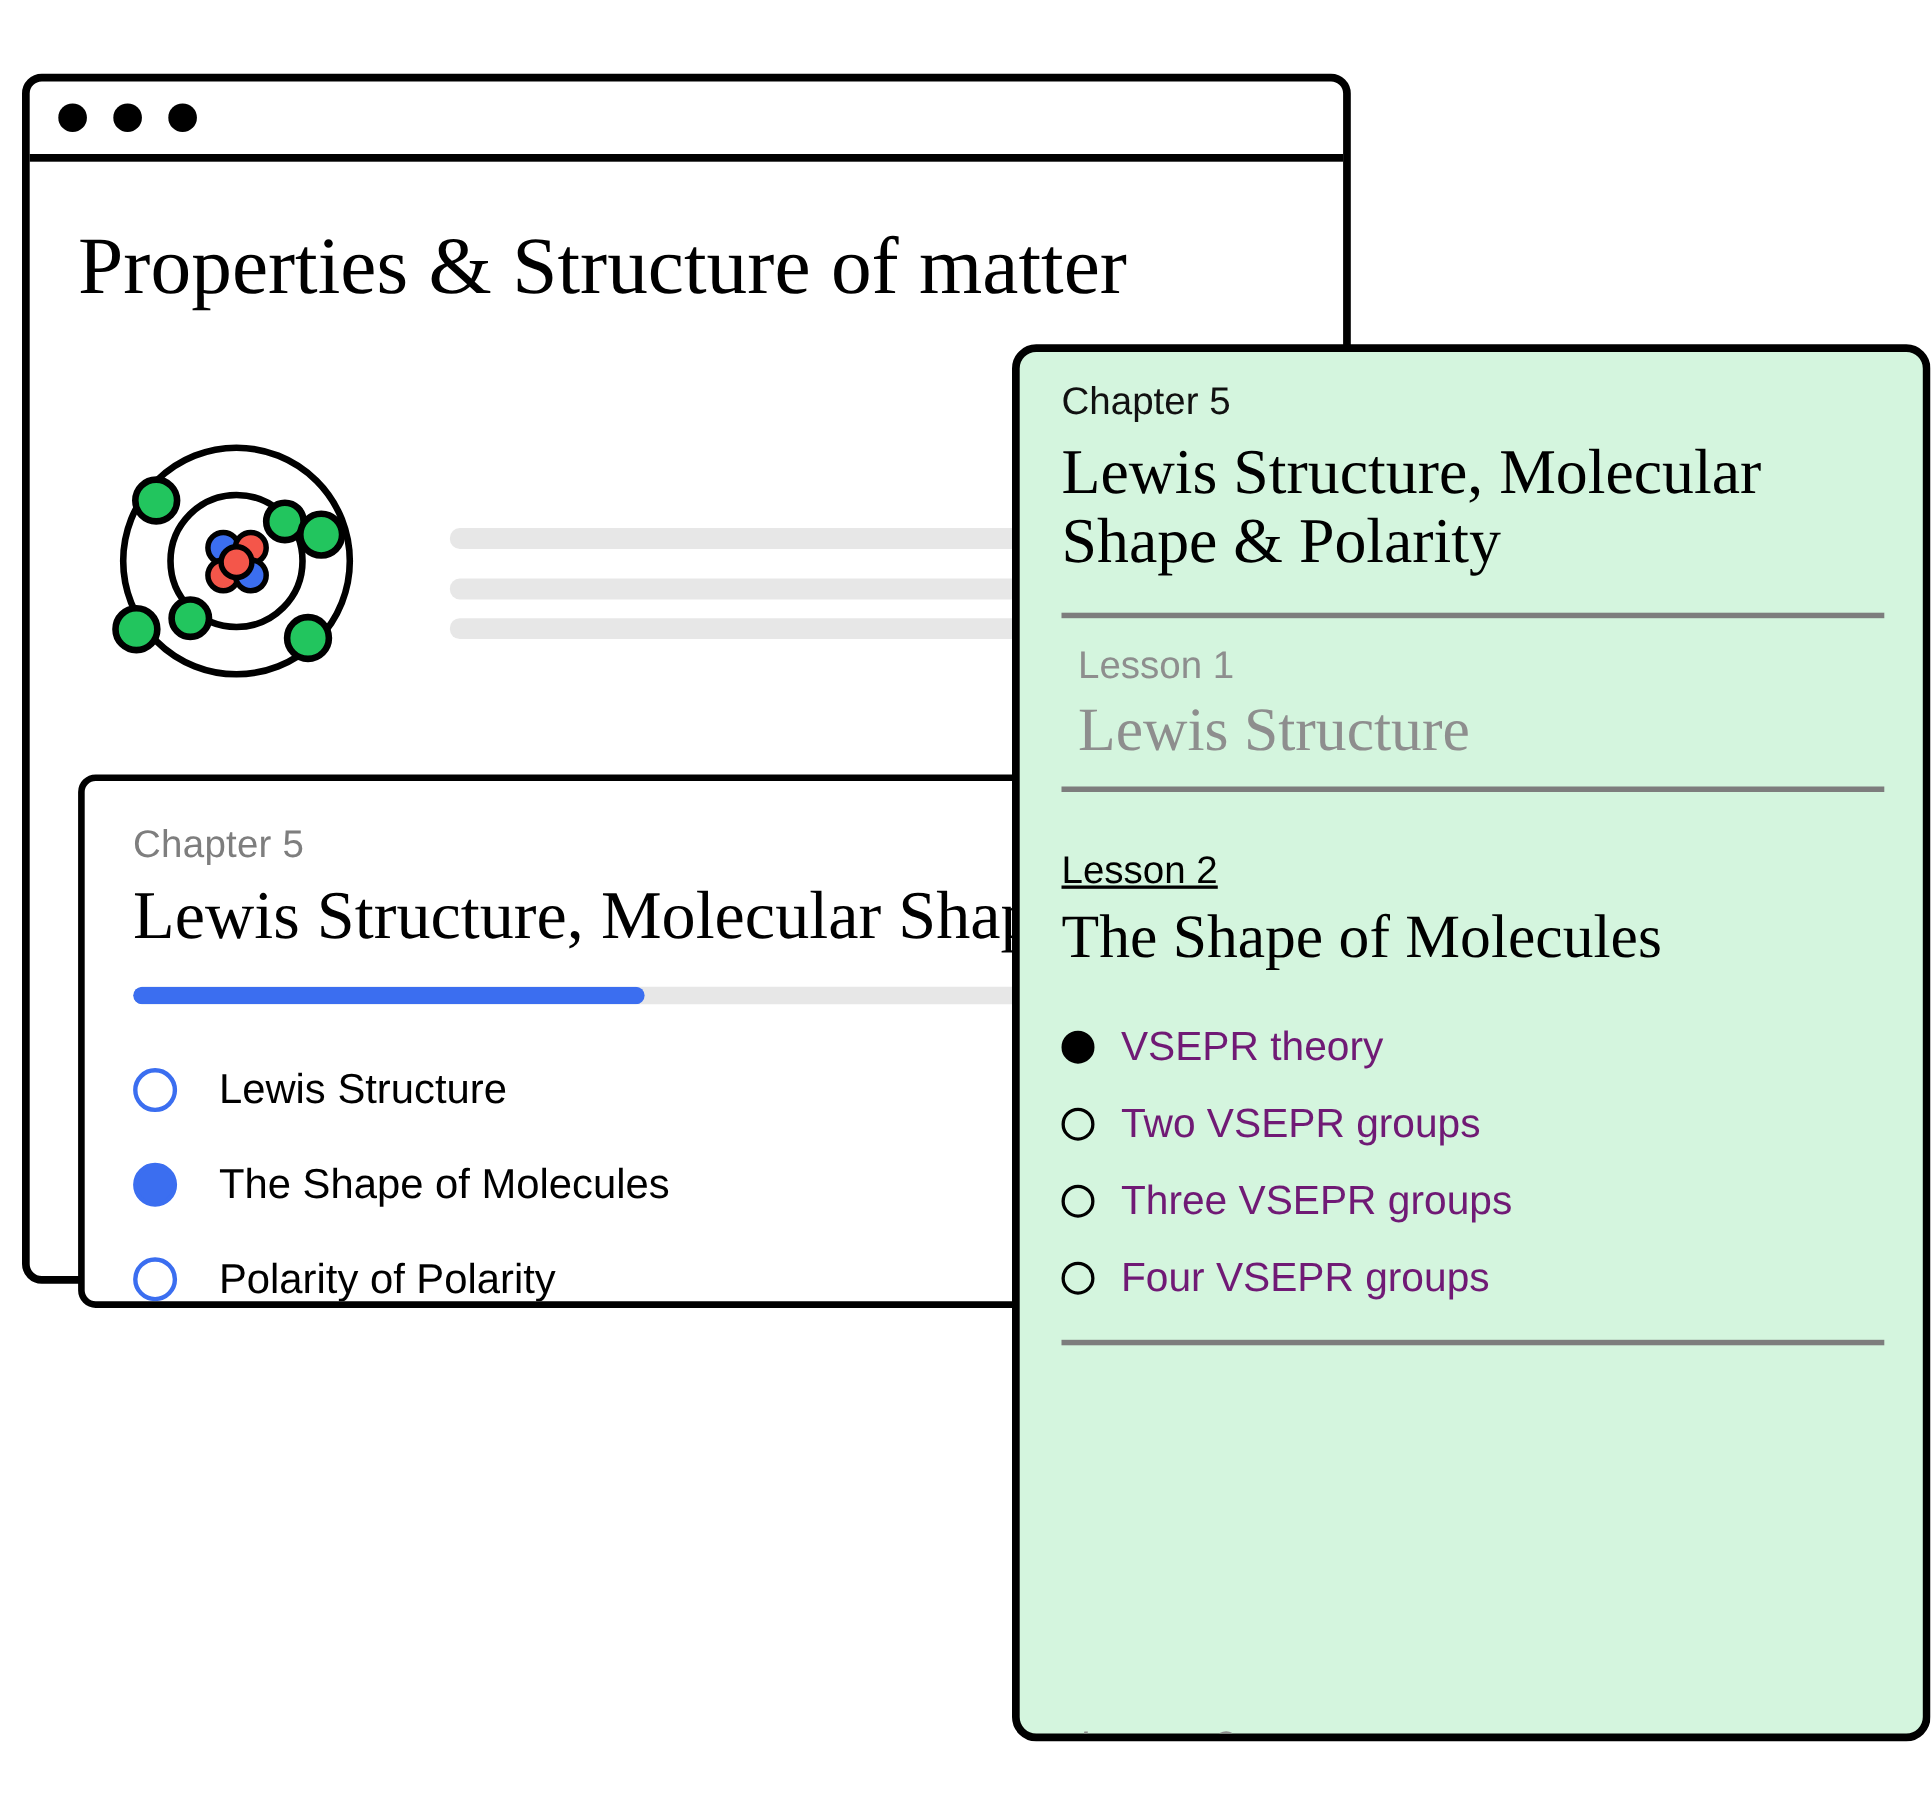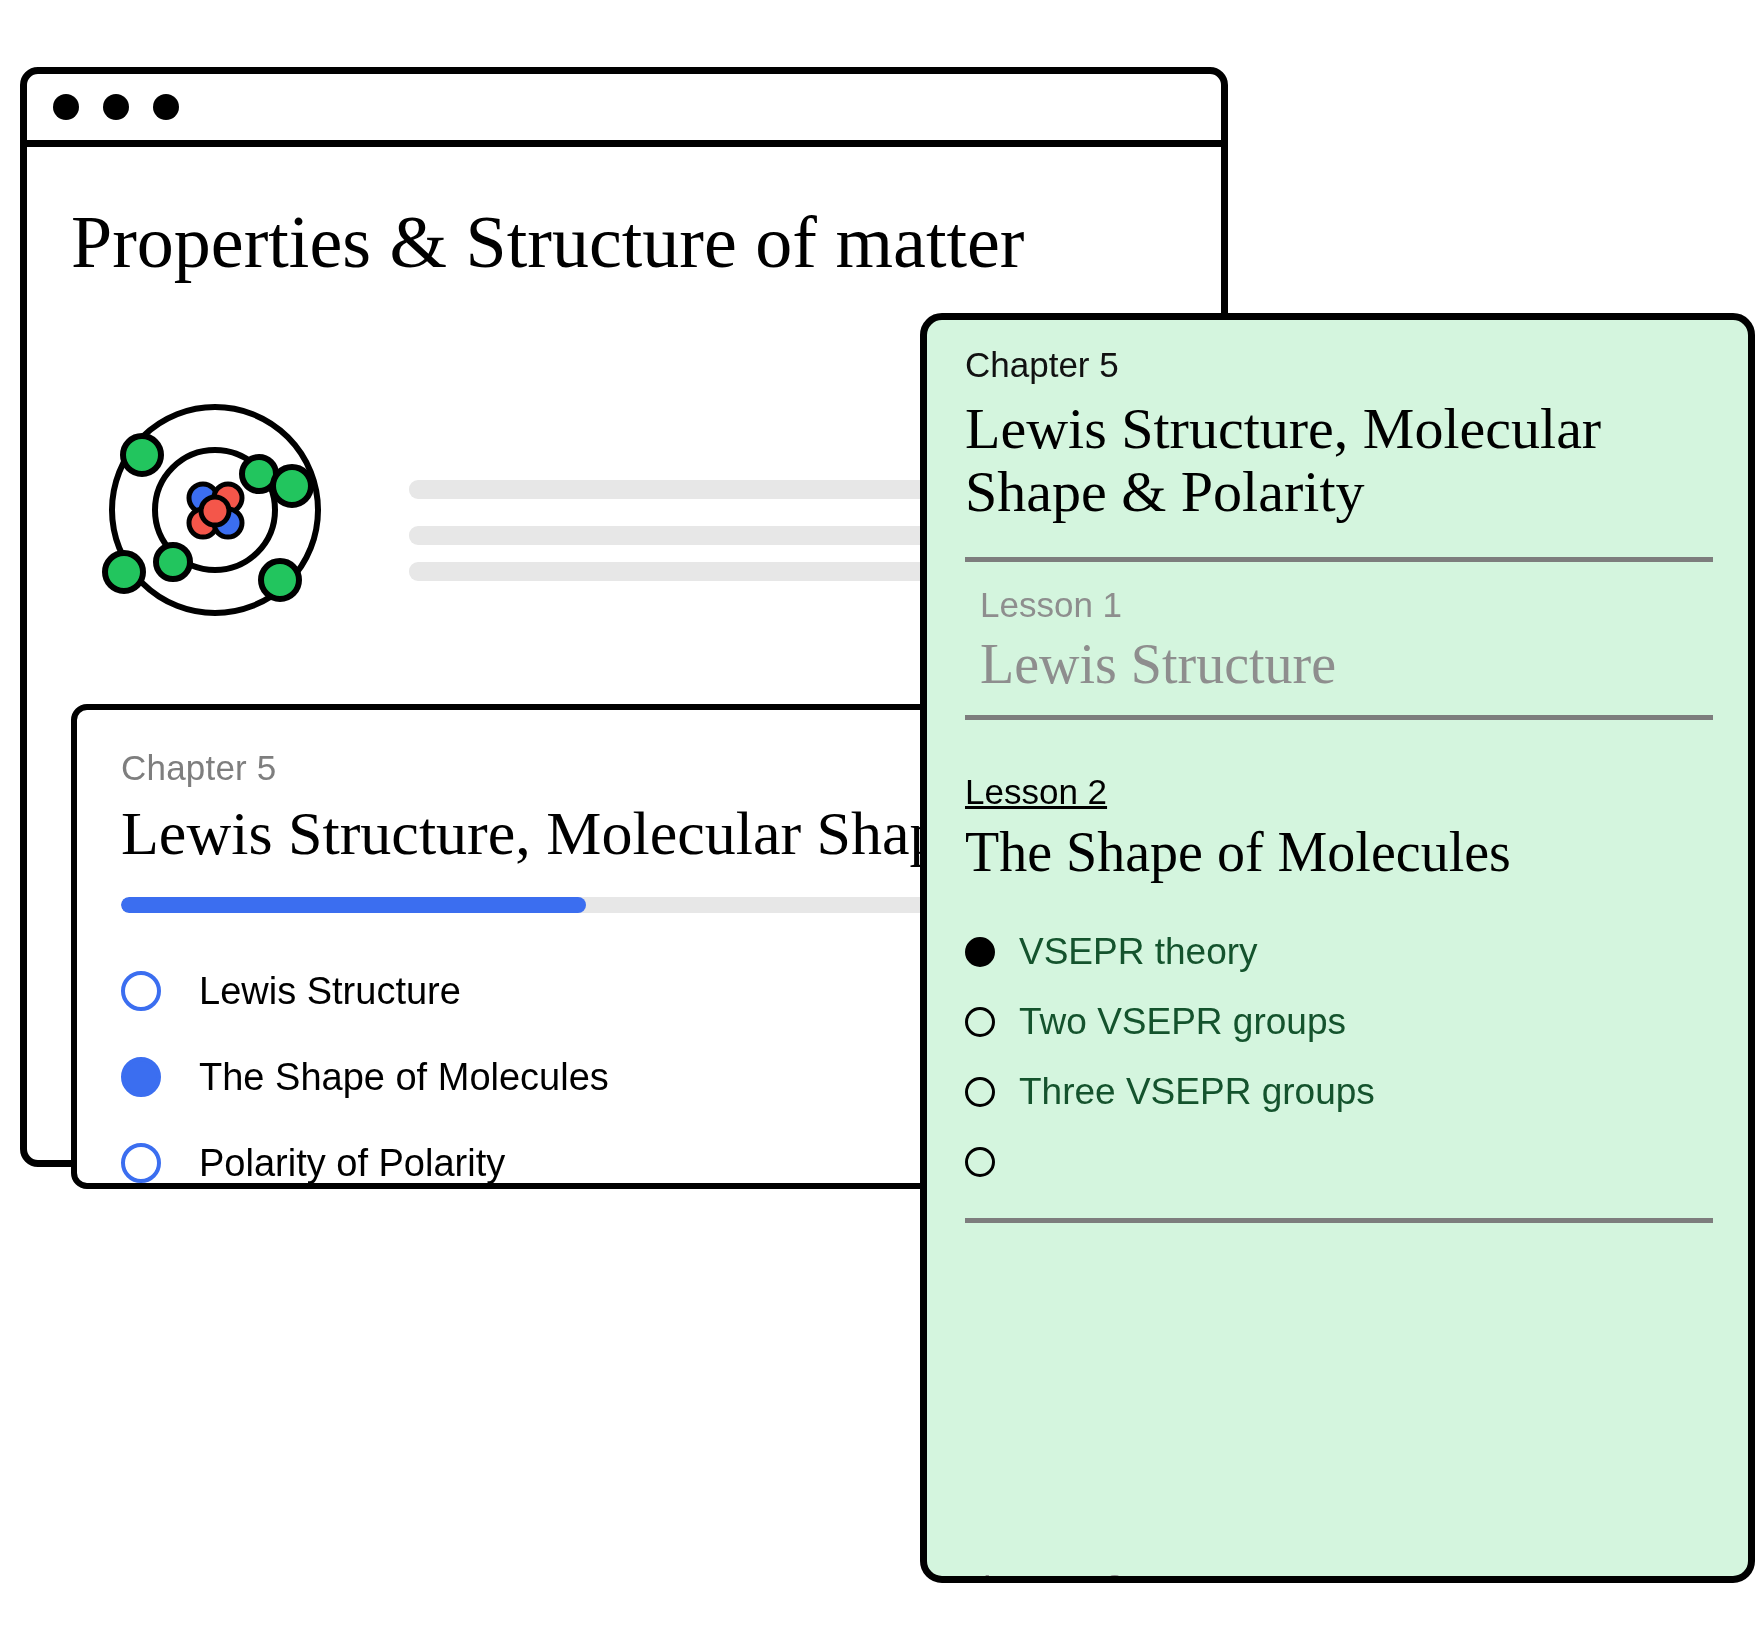--- a/index.html
+++ b/index.html
@@ -245,21 +245,21 @@
     height: 30px;
     border-radius: 50%;
     border: 3px solid #000000;
     box-sizing: border-box;
     flex: 0 0 auto;
     margin-right: 24px;
   }
   .bullet-dot.filled { background: #000000; }
   .bullet-label {
     font-size: 37px;
-    color: #14532d;
+    color: #701a75;
     white-space: nowrap;
   }
 </style>
 </head>
 <body>
 
 <div id="browser-window">
 
   <div id="browser-titlebar">
     <span class="traffic-dot"></span>
@@ -346,20 +346,21 @@
     <div class="bullet-row">
       <span class="bullet-dot"></span>
       <span class="bullet-label">Two VSEPR groups</span>
     </div>
     <div class="bullet-row">
       <span class="bullet-dot"></span>
       <span class="bullet-label">Three VSEPR groups</span>
     </div>
     <div class="bullet-row">
       <span class="bullet-dot"></span>
+      <span class="bullet-label">Four VSEPR groups</span>
     </div>
   </div>
 
   <div id="divider-3" class="green-divider"></div>
 
   <div id="lesson3-num" class="green-lesson-num muted">Lesson 3</div>
 
 </div>
 
 </body></html>

